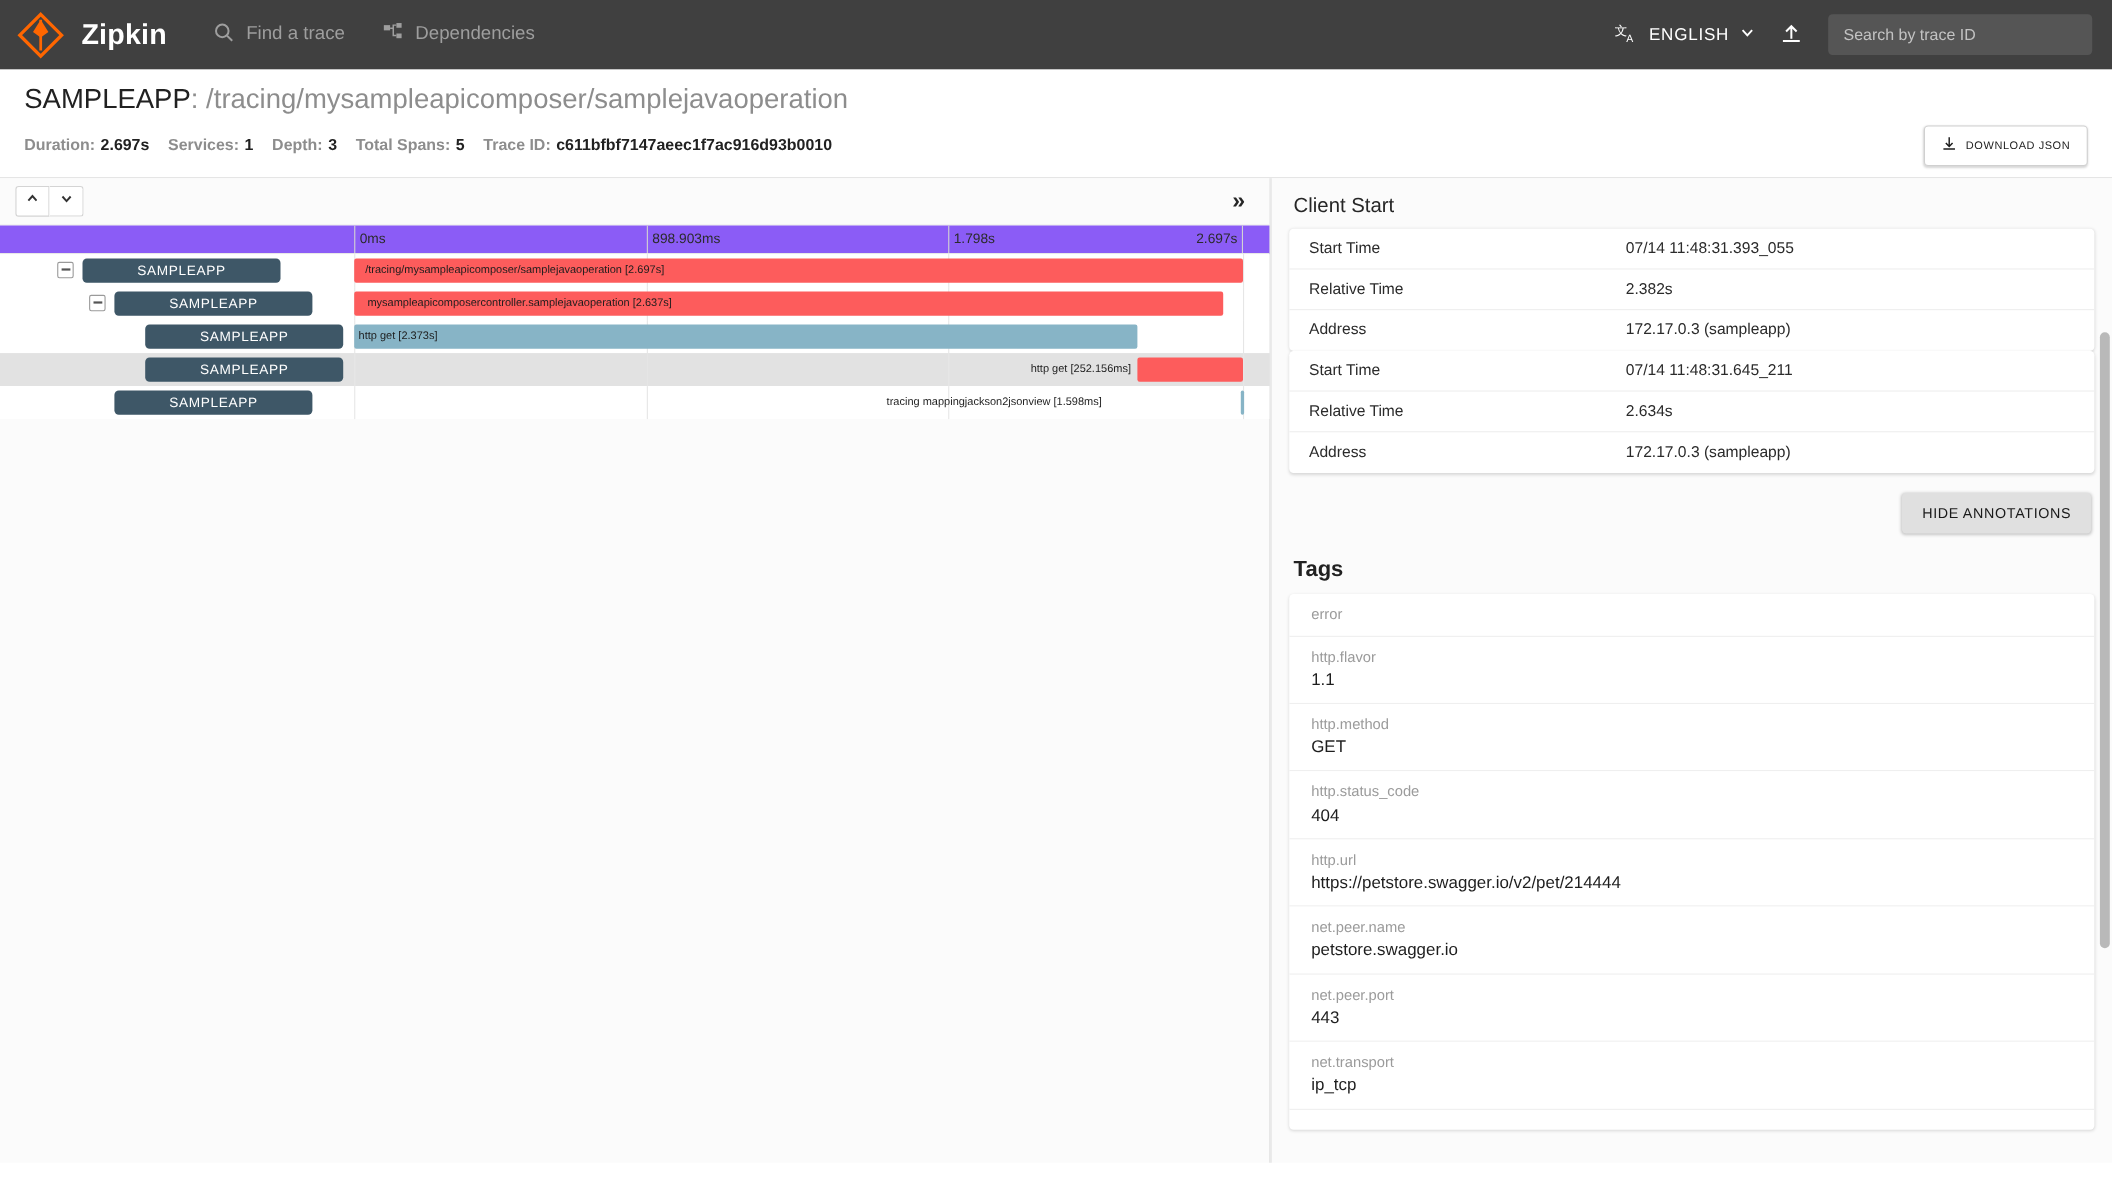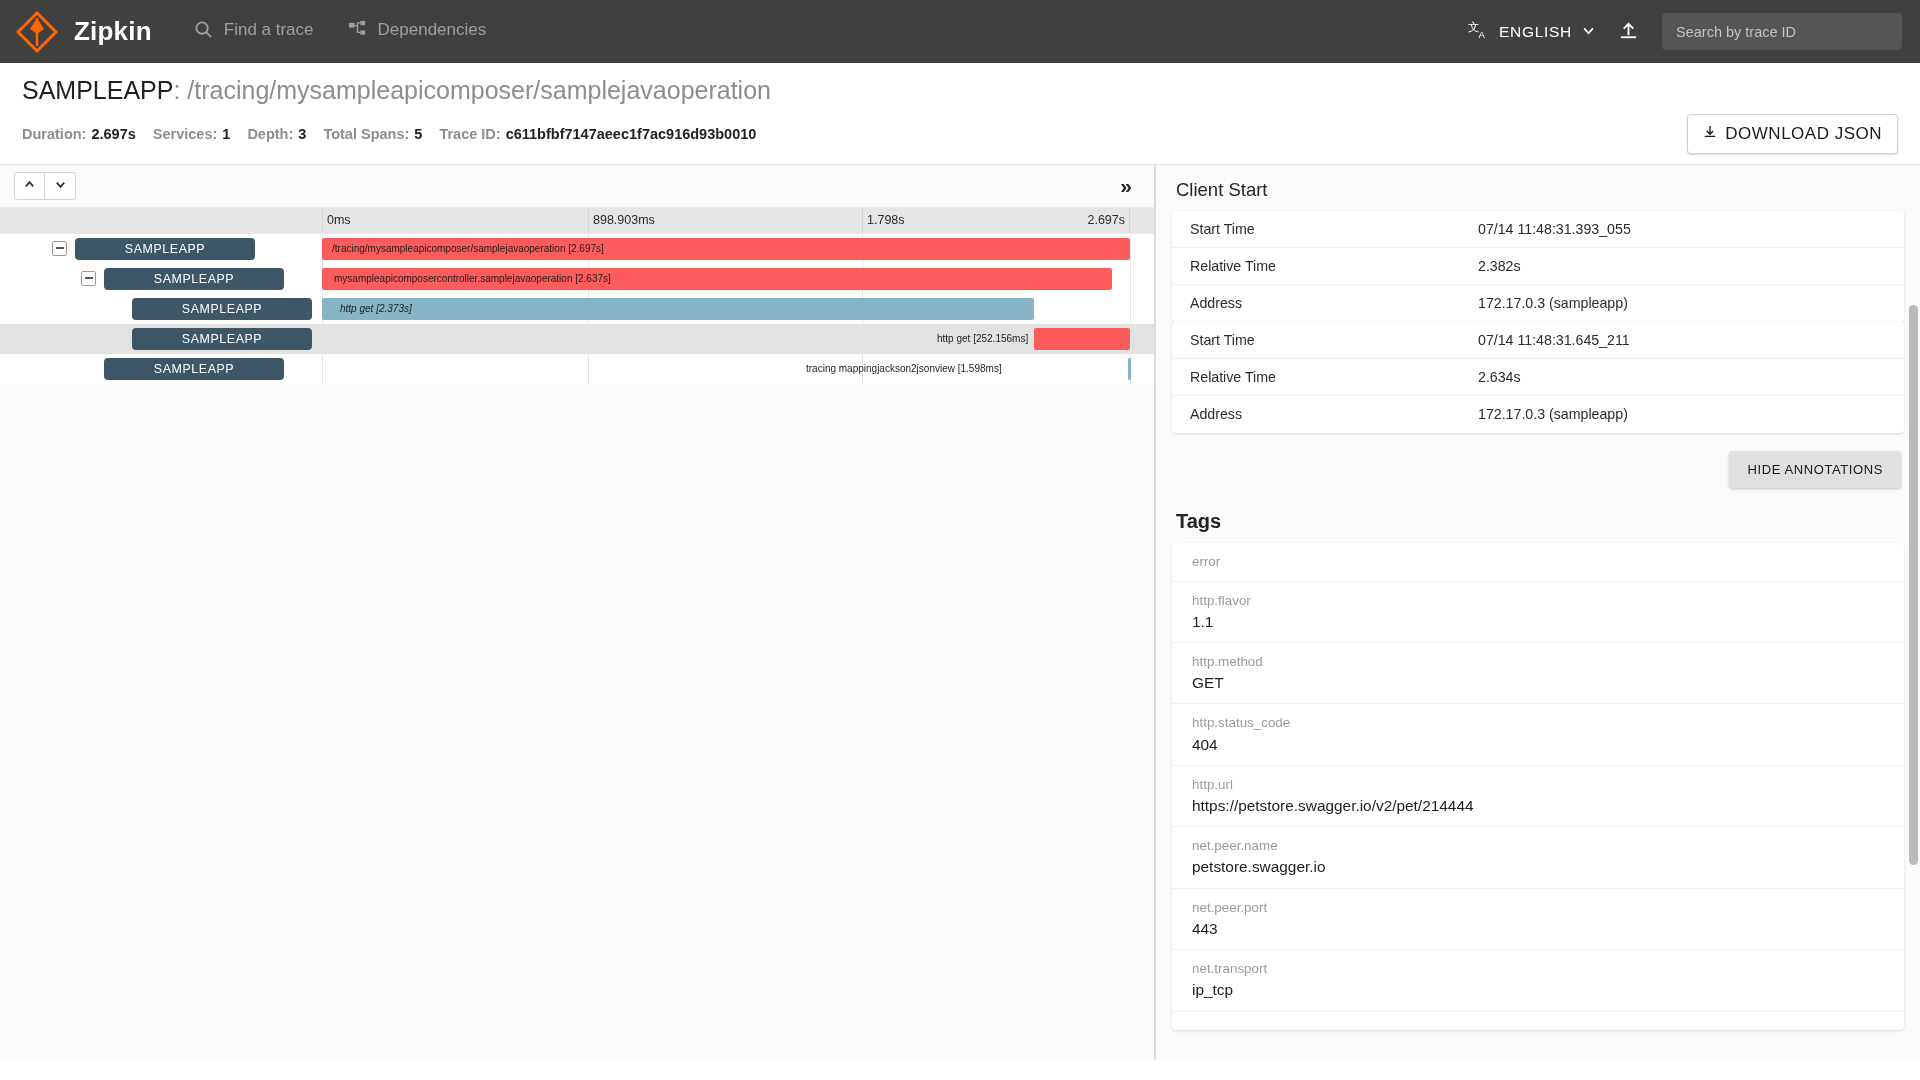--- a/index.html
+++ b/index.html
@@ -55,21 +55,21 @@
   .trace-title .op { color: #8d8d8d; }
   .trace-meta-row {
     display: flex; align-items: center; justify-content: space-between;
     margin-top: 9px; padding-bottom: 10px;
   }
   .trace-meta { font-size: 14.5px; color: #212121; display: flex; align-items: baseline; flex-wrap: nowrap; text-align: right; }
   .trace-meta .k { color: #8d8d8d; font-weight: bold; margin-right: 5px; }
   .trace-meta .v { color: #212121; font-weight: bold; margin-right: 17px; }
   .dl-json-btn {
     border: 1px solid #d0d0d0; background: #fff; border-radius: 4px;
-    font-size: 17px; letter-spacing: .5px; color: #1b1b1b;
+    font-size: 10px; letter-spacing: .5px; color: #1b1b1b;
     padding: 9px 15px; display: flex; align-items: center; gap: 8px;
     cursor: pointer; font-family: "Liberation Sans", sans-serif;
     box-shadow: 0 1px 2px rgba(0,0,0,.16);
   }
 
   
   .main-split { display: flex; height: 896px; border-top: 1px solid #e3e3e3; }
   .left-pane { width: 1155px; border-right: 1px solid #dadada; background: #fbfbfb; position: relative; }
   .right-pane {
     flex: 1; background: #fbfbfb; overflow: hidden; position: relative;
@@ -86,21 +86,21 @@
     width: 31px; height: 28px; border: 1px solid #d4d4d4; background: #fff;
     display: flex; align-items: center; justify-content: center; cursor: pointer;
   }
   .icon-btn:first-child { border-radius: 3px 0 0 3px; }
   .icon-btn:last-child { border-radius: 0 3px 3px 0; border-left: 0; }
   .expand-all { margin-left: auto; cursor: pointer; font-size: 21px; color: #262626; font-weight: bold; padding-right: 8px; line-height: 1; }
 
   
   .ruler {
     height: 26px; position: relative;
-    border-bottom: 1px solid #e8e8e8; background: #e5e5e5;
+    border-bottom: 1px solid #e8e8e8; background: #8b5cf6;
   }
   .ruler .tick {
     position: absolute; top: 0; bottom: 0;
     border-left: 1px solid #d3d3d3;
     font-size: 12.5px; color: #2b2b2b; padding-left: 4px;
     display: flex; align-items: center;
   }
   .ruler .tick.right-label { padding-left: 0; padding-right: 4px; justify-content: flex-end; border-left: 0; border-right: 1px solid #d3d3d3; }
 
   
@@ -335,21 +335,21 @@
       <div class="span-row alt">
         <div class="span-left">
           <div class="svc-pill" style="left:132px; width:180px;">SAMPLEAPP</div>
         </div>
         <div class="span-right">
           <div class="gridline" style="left:0;"></div>
           <div class="gridline" style="left:266px;"></div>
           <div class="gridline" style="left:540px;"></div>
           <div class="gridline" style="left:808px;"></div>
           <div class="span-bar ok" style="left:0; width:712px;"></div>
-          <div class="span-label" style="left:18px;font-style:italic;">http get [2.373s]</div>
+          <div class="span-label" style="left:4px;">http get [2.373s]</div>
         </div>
       </div>
 
       <div class="span-row selected">
         <div class="span-left">
           <div class="svc-pill" style="left:132px; width:180px;">SAMPLEAPP</div>
         </div>
         <div class="span-right">
           <div class="gridline" style="left:0;"></div>
           <div class="gridline" style="left:266px;"></div>

